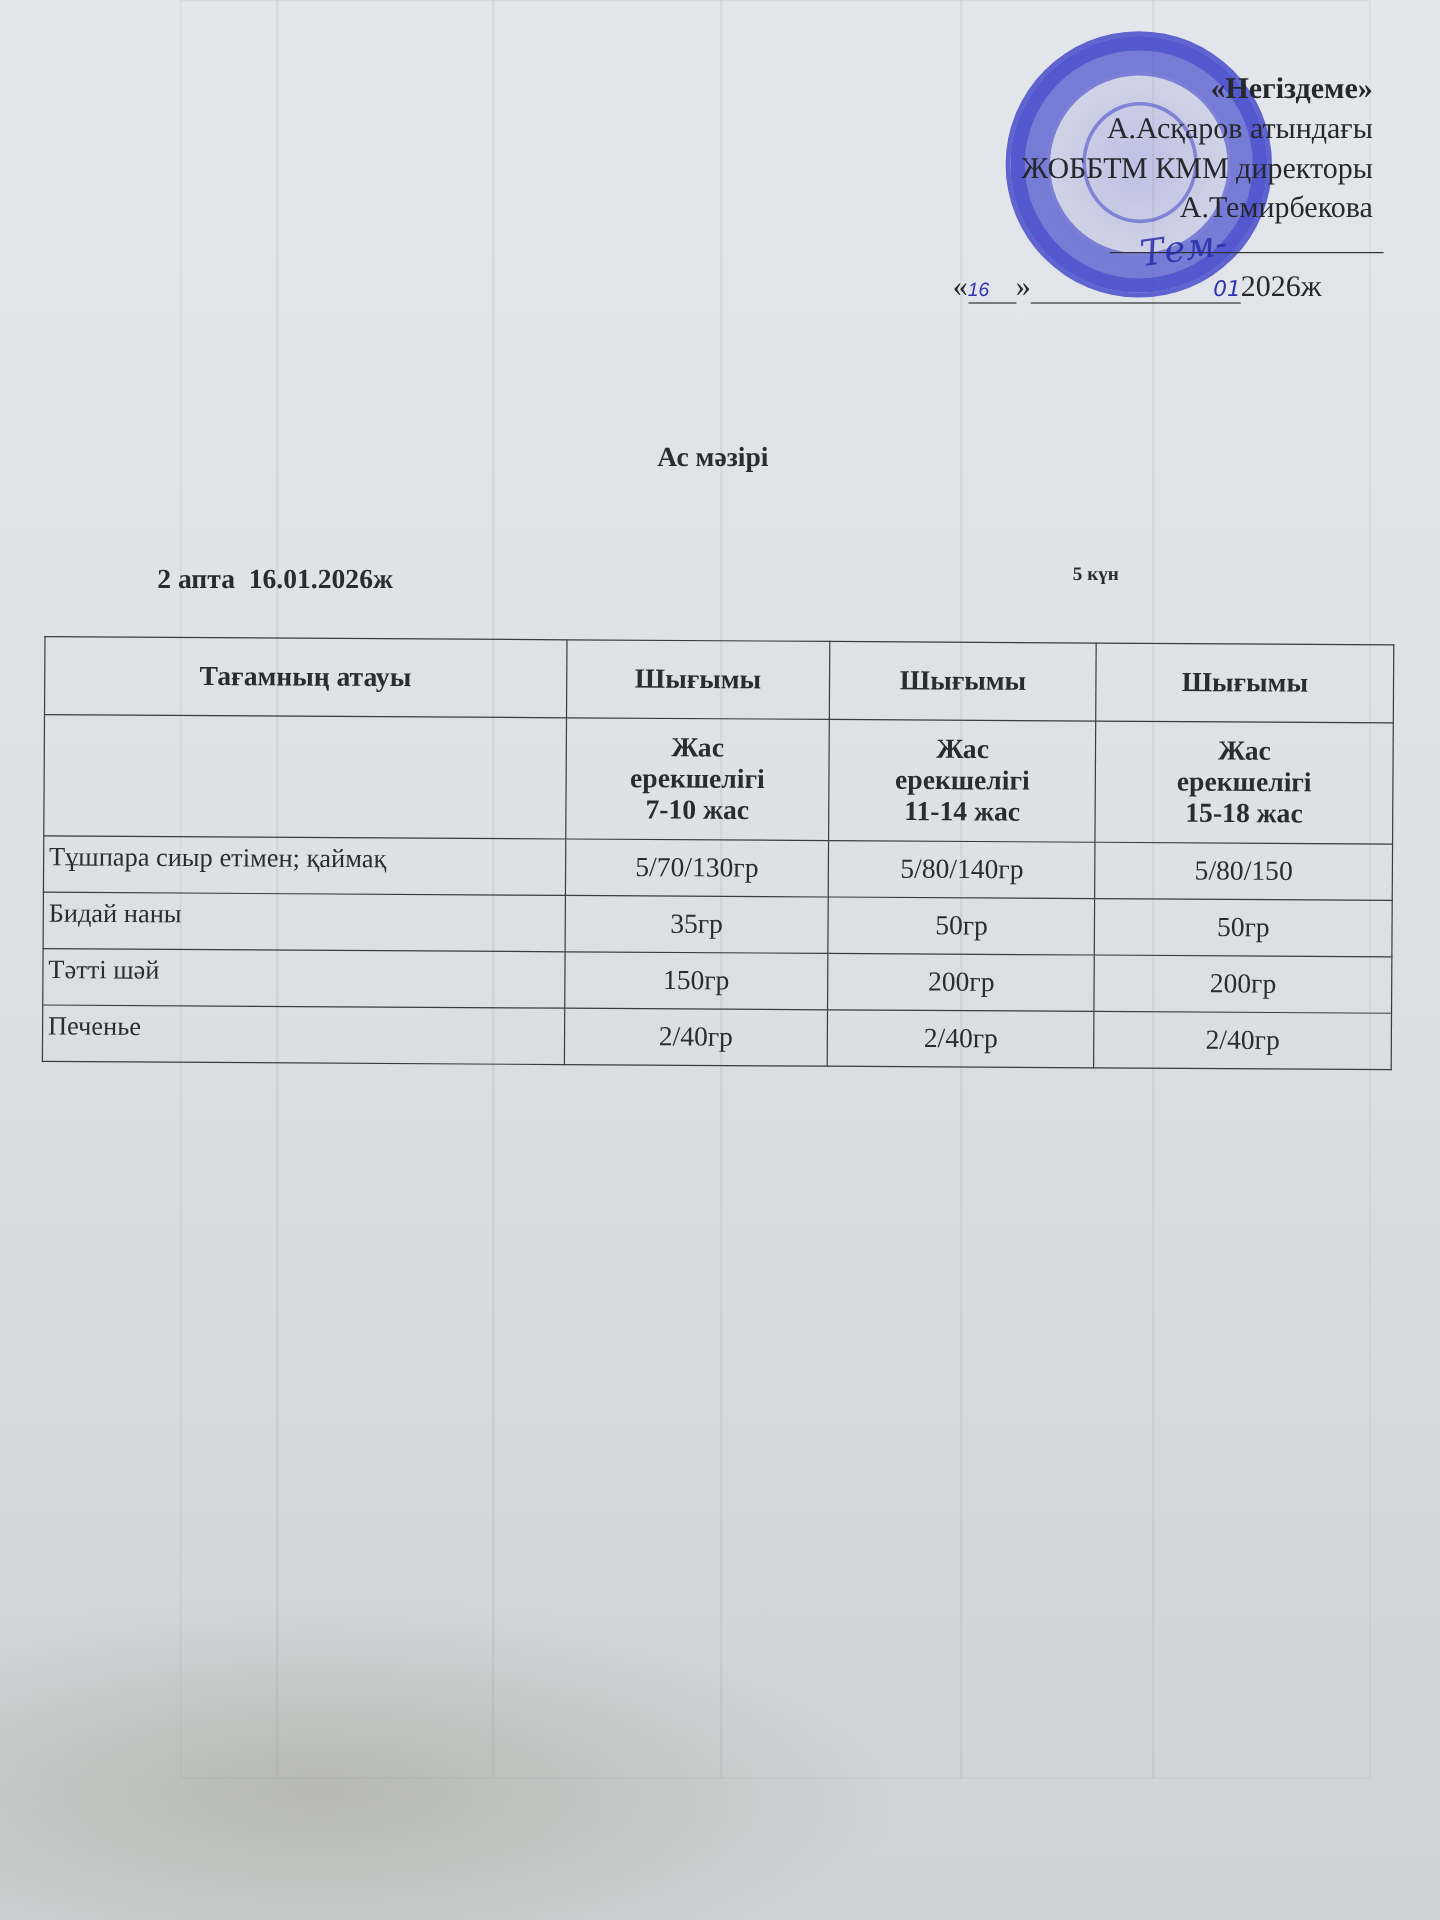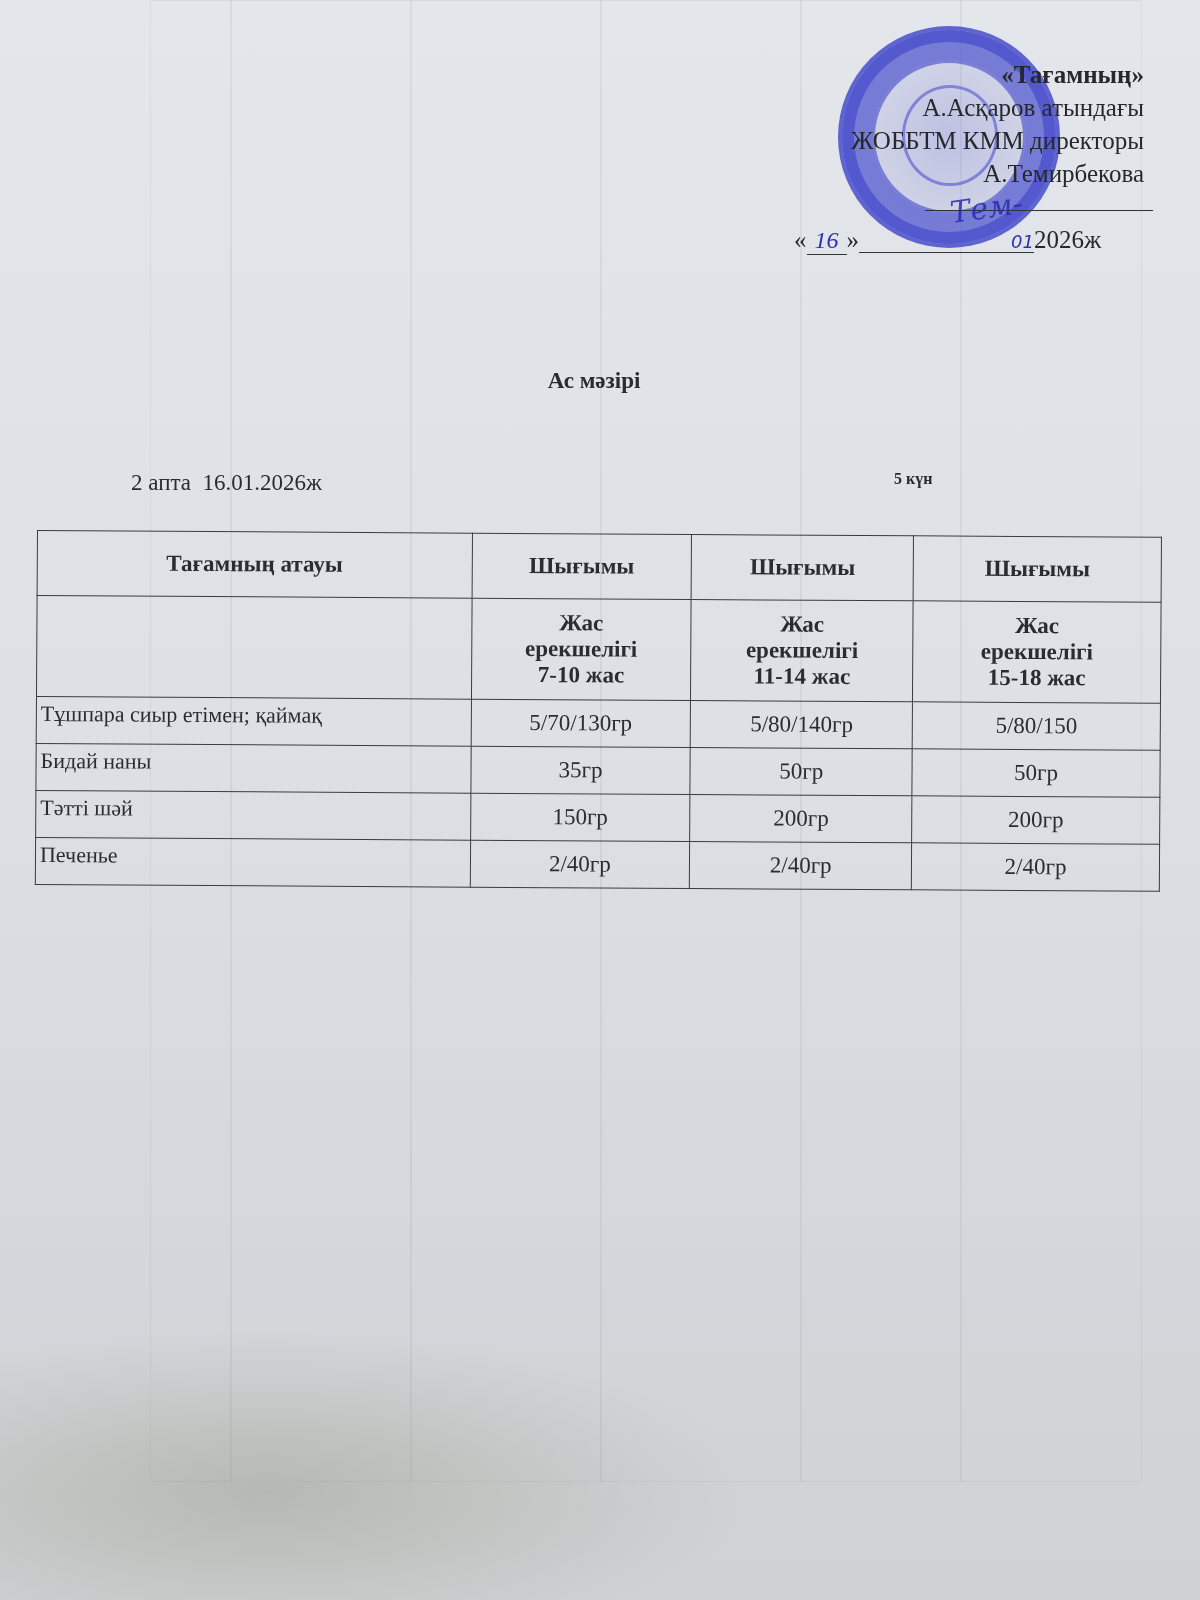--- a/index.html
+++ b/index.html
@@ -35,28 +35,28 @@
     .sig-line {
       position: absolute; left: 925px; top: 210px; width: 228px; border-bottom: 1.5px solid #333;
     }
     .signature {
       position: absolute; left: 950px; top: 190px; font-family: "DejaVu Serif", serif; font-style: italic;
       color: rgba(40,45,170,0.85); font-size: 30px; transform: rotate(-8deg);
     }
     .date-line {
       position: absolute; left: 794px; top: 226px; font-size: 25px; color: #26282c; white-space: nowrap;
     }
-    .date-line .day { display: inline-block; width: 40px; text-align: center; border-bottom: 1.5px solid #333; color: #2d33b0; font-style: italic; font-family: Liberation Serif, serif; font-size: 24px; }
+    .date-line .day { display: inline-block; width: 40px; text-align: left; border-bottom: 1.5px solid #333; color: #2d33b0; font-style: italic; font-family: Liberation Sans, sans-serif; font-size: 16px; }
     .date-line .month { display: inline-block; width: 175px; text-align: right; border-bottom: 1.5px solid #333; color: #2d33b0; font-style: italic; font-family: "DejaVu Sans", sans-serif; font-size: 18px; }
     .doc-title {
       position: absolute; left: 0; width: 1200px; top: 368px; text-align: center;
       font-weight: bold; font-size: 23px; transform: translateX(-6px);
     }
     .week {
-      position: absolute; left: 131px; top: 470px; font-weight: normal; font-size: 23px; white-space: pre;
+      position: absolute; left: 131px; top: 470px; font-weight: bold; font-size: 23px; white-space: pre;
     }
     .dayno {
       position: absolute; left: 894px; top: 470px; font-weight: bold; font-size: 16px;
     }
     table.menu {
       position: absolute; left: 37px; top: 530px; width: 1125px;
       border-collapse: collapse; font-size: 23px; transform: rotate(0.35deg); transform-origin: left top;
     }
     table.menu td, table.menu th {
       border: 1.6px solid #3a3c40; padding: 0 6px; vertical-align: middle;
@@ -81,21 +81,21 @@
 <div class="bleed" style="left:410px;top:0;width:0;height:1480px;"></div>
 <div class="bleed" style="left:600px;top:0;width:0;height:1480px;"></div>
 <div class="bleed" style="left:800px;top:0;width:0;height:1480px;"></div>
 <div class="bleed" style="left:960px;top:0;width:0;height:1480px;"></div>
 
 <div class="stamp">
   <div class="stamp-inner"></div>
 </div>
 
 <div class="approval">
-  <div class="title">«Тағамның»</div>
+  <div class="title">«Негіздеме»</div>
   <div>А.Асқаров атындағы</div>
   <div>ЖОББТМ КММ директоры</div>
   <div>А.Темирбекова</div>
 </div>
 <div class="sig-line"></div>
 <div class="signature">Тем-</div>
 <div class="date-line">
   <span>«</span><span class="day">16</span><span>»</span><span class="month">01</span><span>2026ж</span>
 </div>
 

